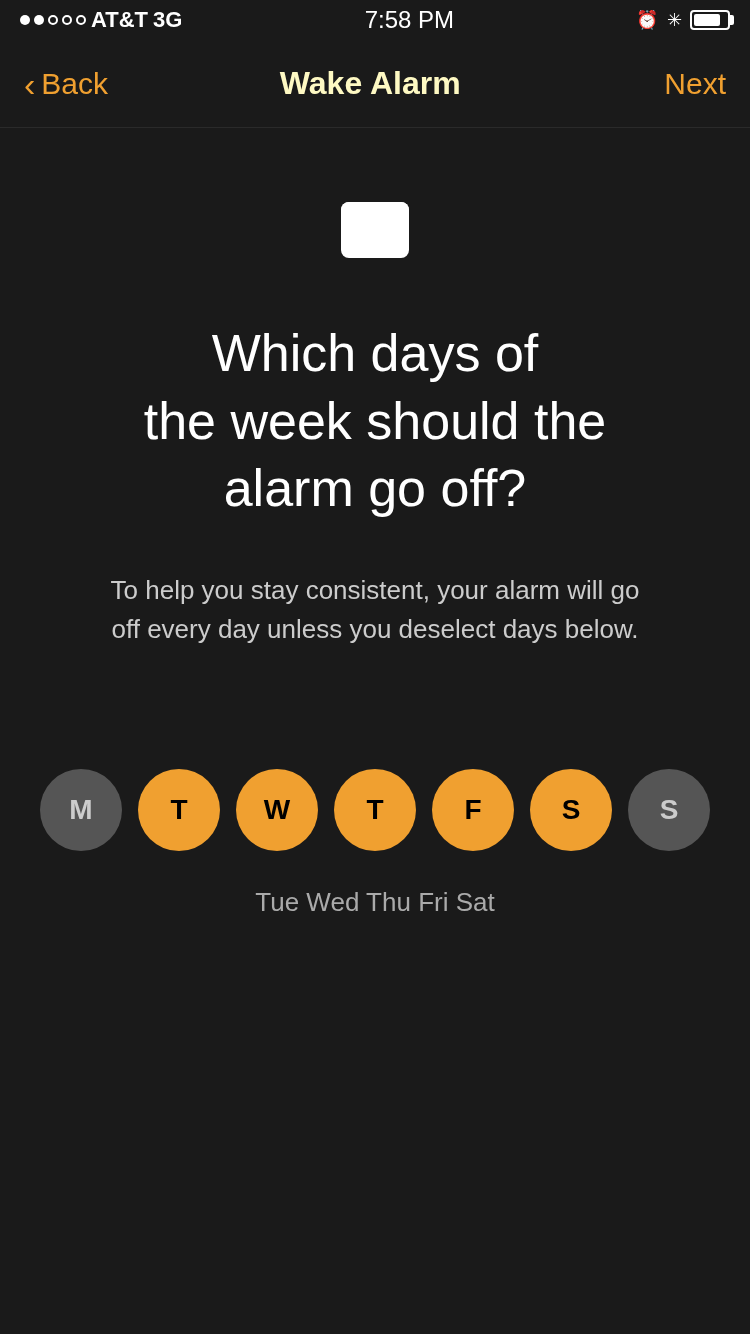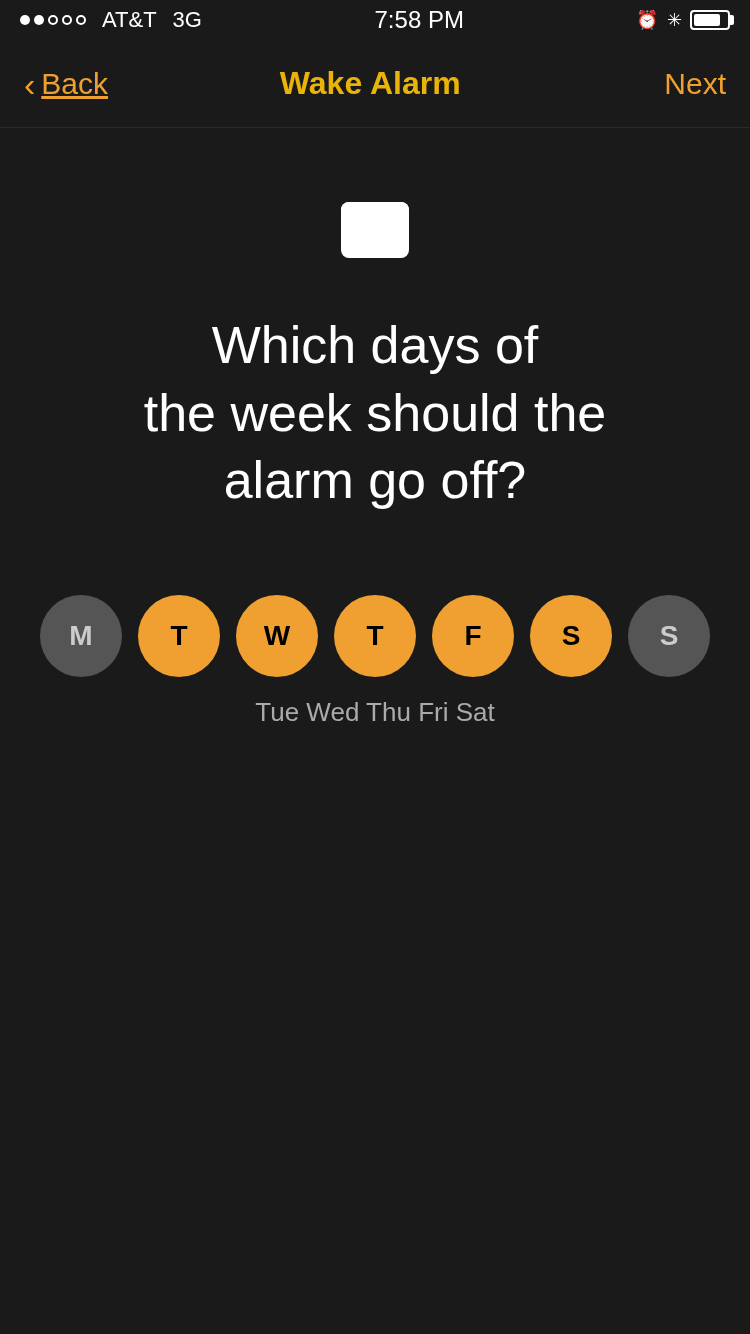--- a/index.html
+++ b/index.html
@@ -21,23 +21,23 @@
       background-color: #1a1a1a;
       display: flex;
       align-items: center;
       padding: 0 20px;
       justify-content: space-between;
     }
 
     .status-left {
       display: flex;
       align-items: center;
-      gap: 12px;
+      gap: 1px;
       font-size: 22px;
-      font-weight: 400;
+      font-weight: 700;
       color: #ffffff;
     }
 
     .signal-dots {
       display: flex;
       gap: 4px;
       align-items: center;
     }
 
     .dot {
@@ -128,43 +128,43 @@
 
     .nav-back-chevron {
       font-size: 34px;
       color: #f0a030;
       line-height: 1;
     }
 
     .nav-back-label {
       font-size: 30px;
       color: #f0a030;
-      text-decoration: underline;
     }
 
     .nav-title {
       font-size: 32px;
       font-weight: bold;
-      color: #eab308;
+      color: #fef9c3;
     }
 
     .nav-next {
       font-size: 30px;
       color: #f0a030;
       cursor: pointer;
       margin-left: 32px;
     }
 
     
     .main-content {
       width: 100%;
       padding: 40px 40px 0;
       display: flex;
       flex-direction: column;
       align-items: center;
+      gap: 8px;
     }
 
     
     .calendar-icon-wrapper {
       margin-top: 20px;
       margin-bottom: 40px;
     }
 
     .calendar-icon-svg {
       width: 80px;
@@ -226,21 +226,21 @@
 
     .day-circle.unselected {
       background-color: #555555;
       color: #cccccc;
     }
 
     .selected-days-label {
       font-size: 26px;
       color: #aaaaaa;
       text-align: center;
-      margin-top: 0;
+      margin-top: 16px;
     }
   </style>
 </head>
 <body>
 
 <div class="status-bar">
   <div class="status-left">
     <div class="signal-dots">
       <div class="dot"></div>
       <div class="dot"></div>
@@ -275,20 +275,21 @@
   <div class="calendar-icon-wrapper">
     <svg class="calendar-icon-svg" viewBox="0 0 80 80" xmlns="http://www.w3.org/2000/svg">
       <rect x="6" y="14" width="68" height="56" rx="8" ry="8" fill="white"></rect>
       <rect x="6" y="14" width="68" height="22" rx="8" ry="8" fill="white"></rect>
       <rect x="6" y="26" width="68" height="10" fill="white"></rect>
     </svg>
   </div>
 
   <h1 class="main-heading">Which days of<br>the week should the<br>alarm go off?</h1>
 
+  <p class="description">To help you stay consistent, your alarm will go off every day unless you deselect days below.</p>
 
 </div>
 
 <div class="day-selector">
   <div class="day-circles">
 
   <div class="day-circle unselected">M</div>
       <div class="day-circle selected">T</div>
       <div class="day-circle selected">W</div>
       <div class="day-circle selected">T</div>

